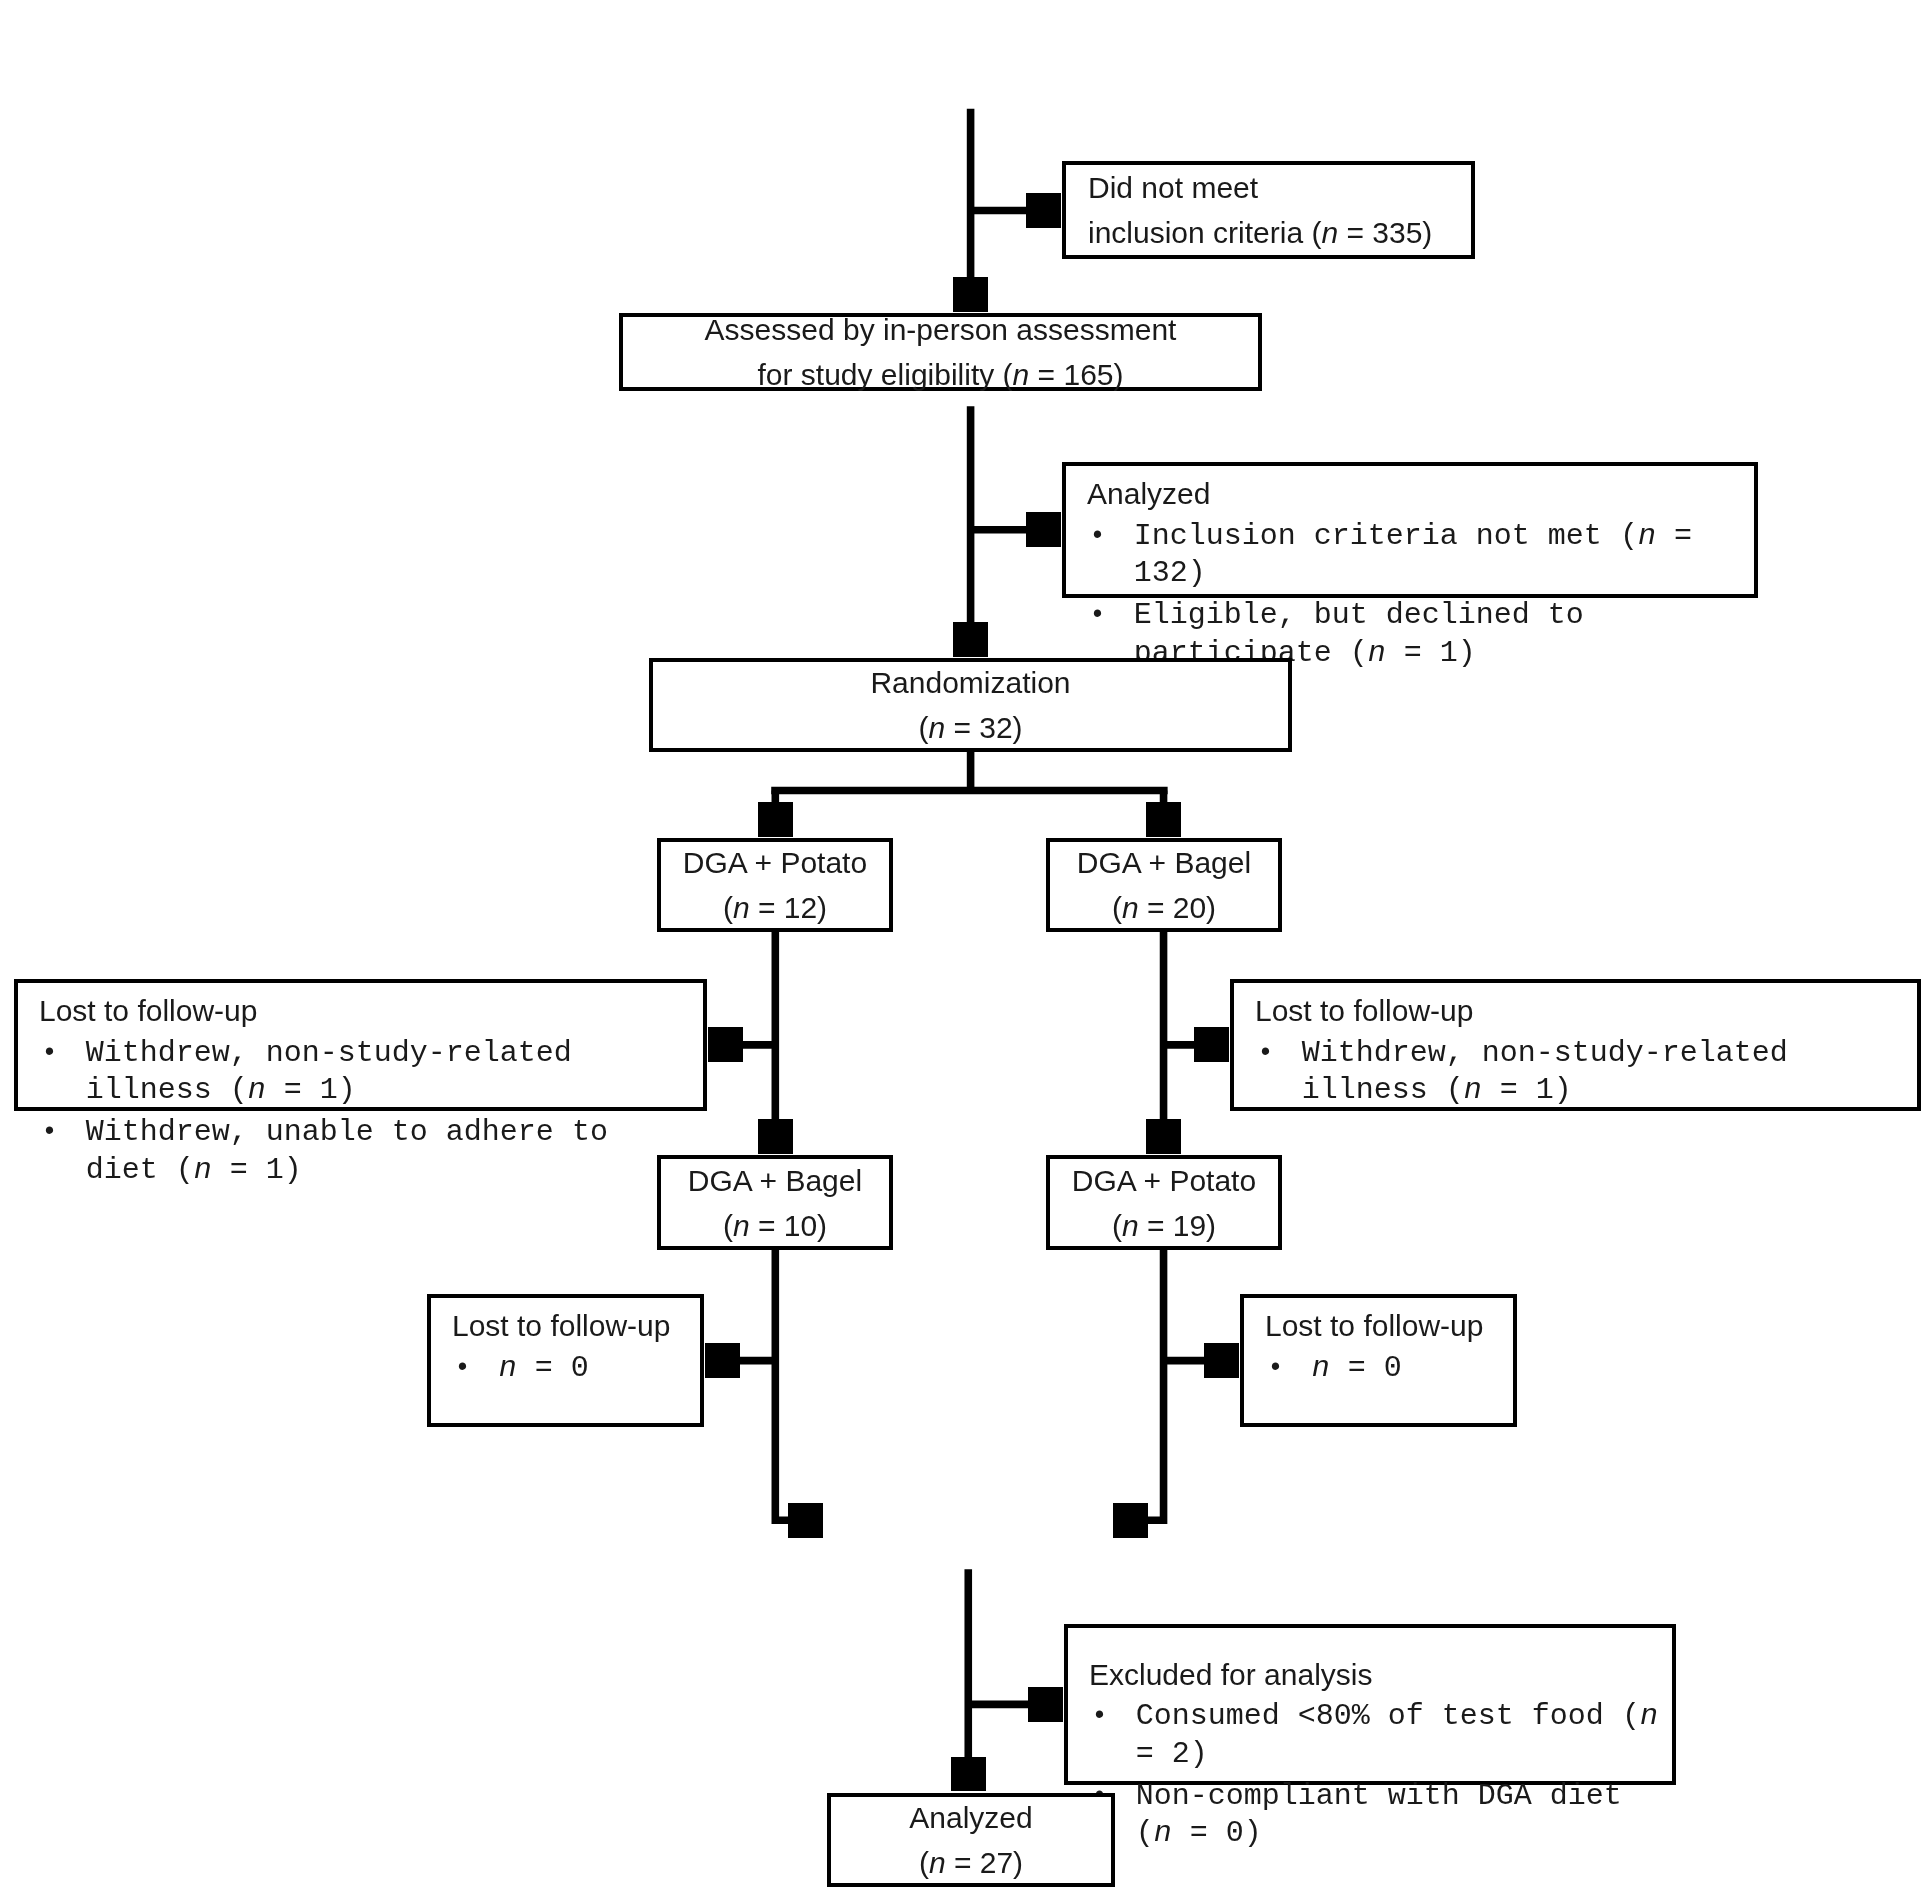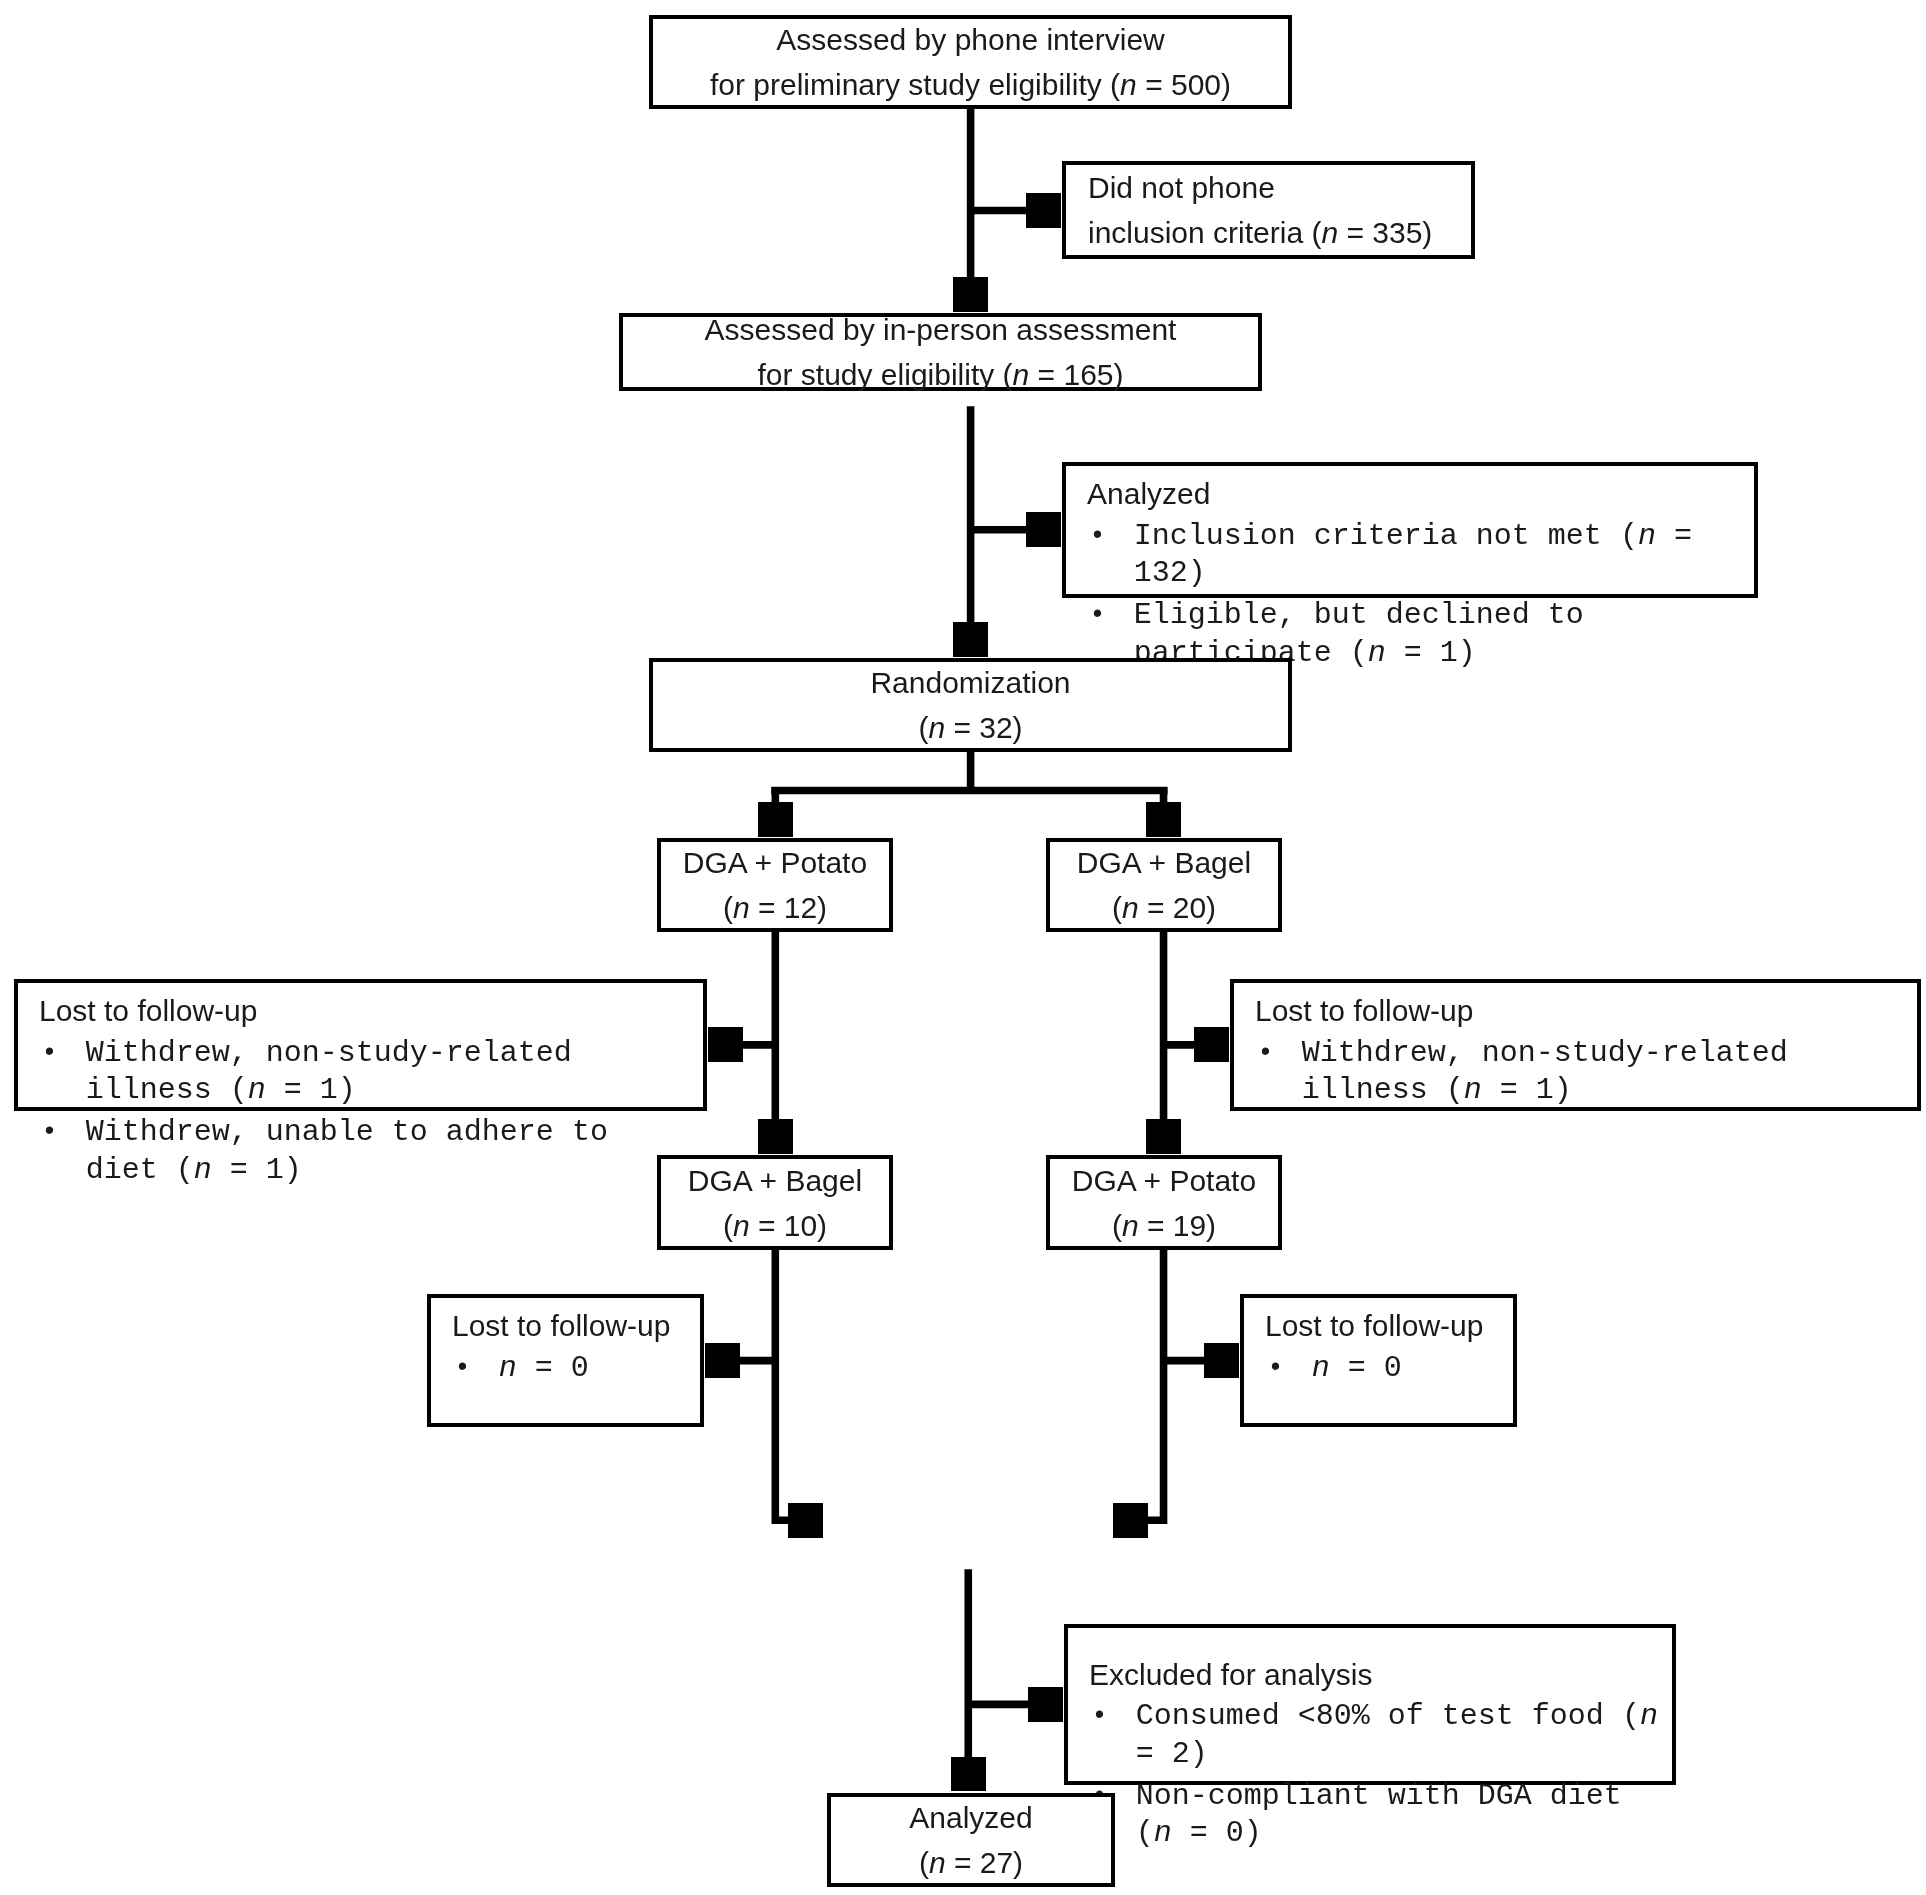--- a/index.html
+++ b/index.html
@@ -91,27 +91,23 @@
     <path d="M1326,2137 V2600 H1402" marker-end="url(#arr)"></path>
     <path d="M1326,2327 H1211" marker-end="url(#arr)"></path>
 
     <path d="M1990,2137 V2600 H1910" marker-end="url(#arr)"></path>
     <path d="M1990,2327 H2113" marker-end="url(#arr)"></path>
 
     <path d="M1656,2684 V3058" marker-end="url(#arr)"></path>
     <path d="M1656,2915 H1812" marker-end="url(#arr)"></path>
   </svg>
 
-  <div class="box center" style="left:649px;top:15px;width:643px;height:94px">
-    <div class="ln">Assessed by phone interview</div>
-    <div class="ln">for preliminary study eligibility (<i>n</i> = 500)</div>
-  </div>
 
   <div class="box leftcenter" style="left:1062px;top:161px;width:413px;height:98px">
-    <div class="ln">Did not phone</div>
+    <div class="ln">Did not meet</div>
     <div class="ln">inclusion criteria (<i>n</i> = 335)</div>
   </div>
 
   <div class="box center" style="left:619px;top:313px;width:643px;height:78px">
     <div class="ln">Assessed by in-person assessment</div>
     <div class="ln">for study eligibility (<i>n</i> = 165)</div>
   </div>
 
   <div class="box side" style="left:1062px;top:462px;width:696px;height:136px">
     <div class="hdr">Analyzed</div>

